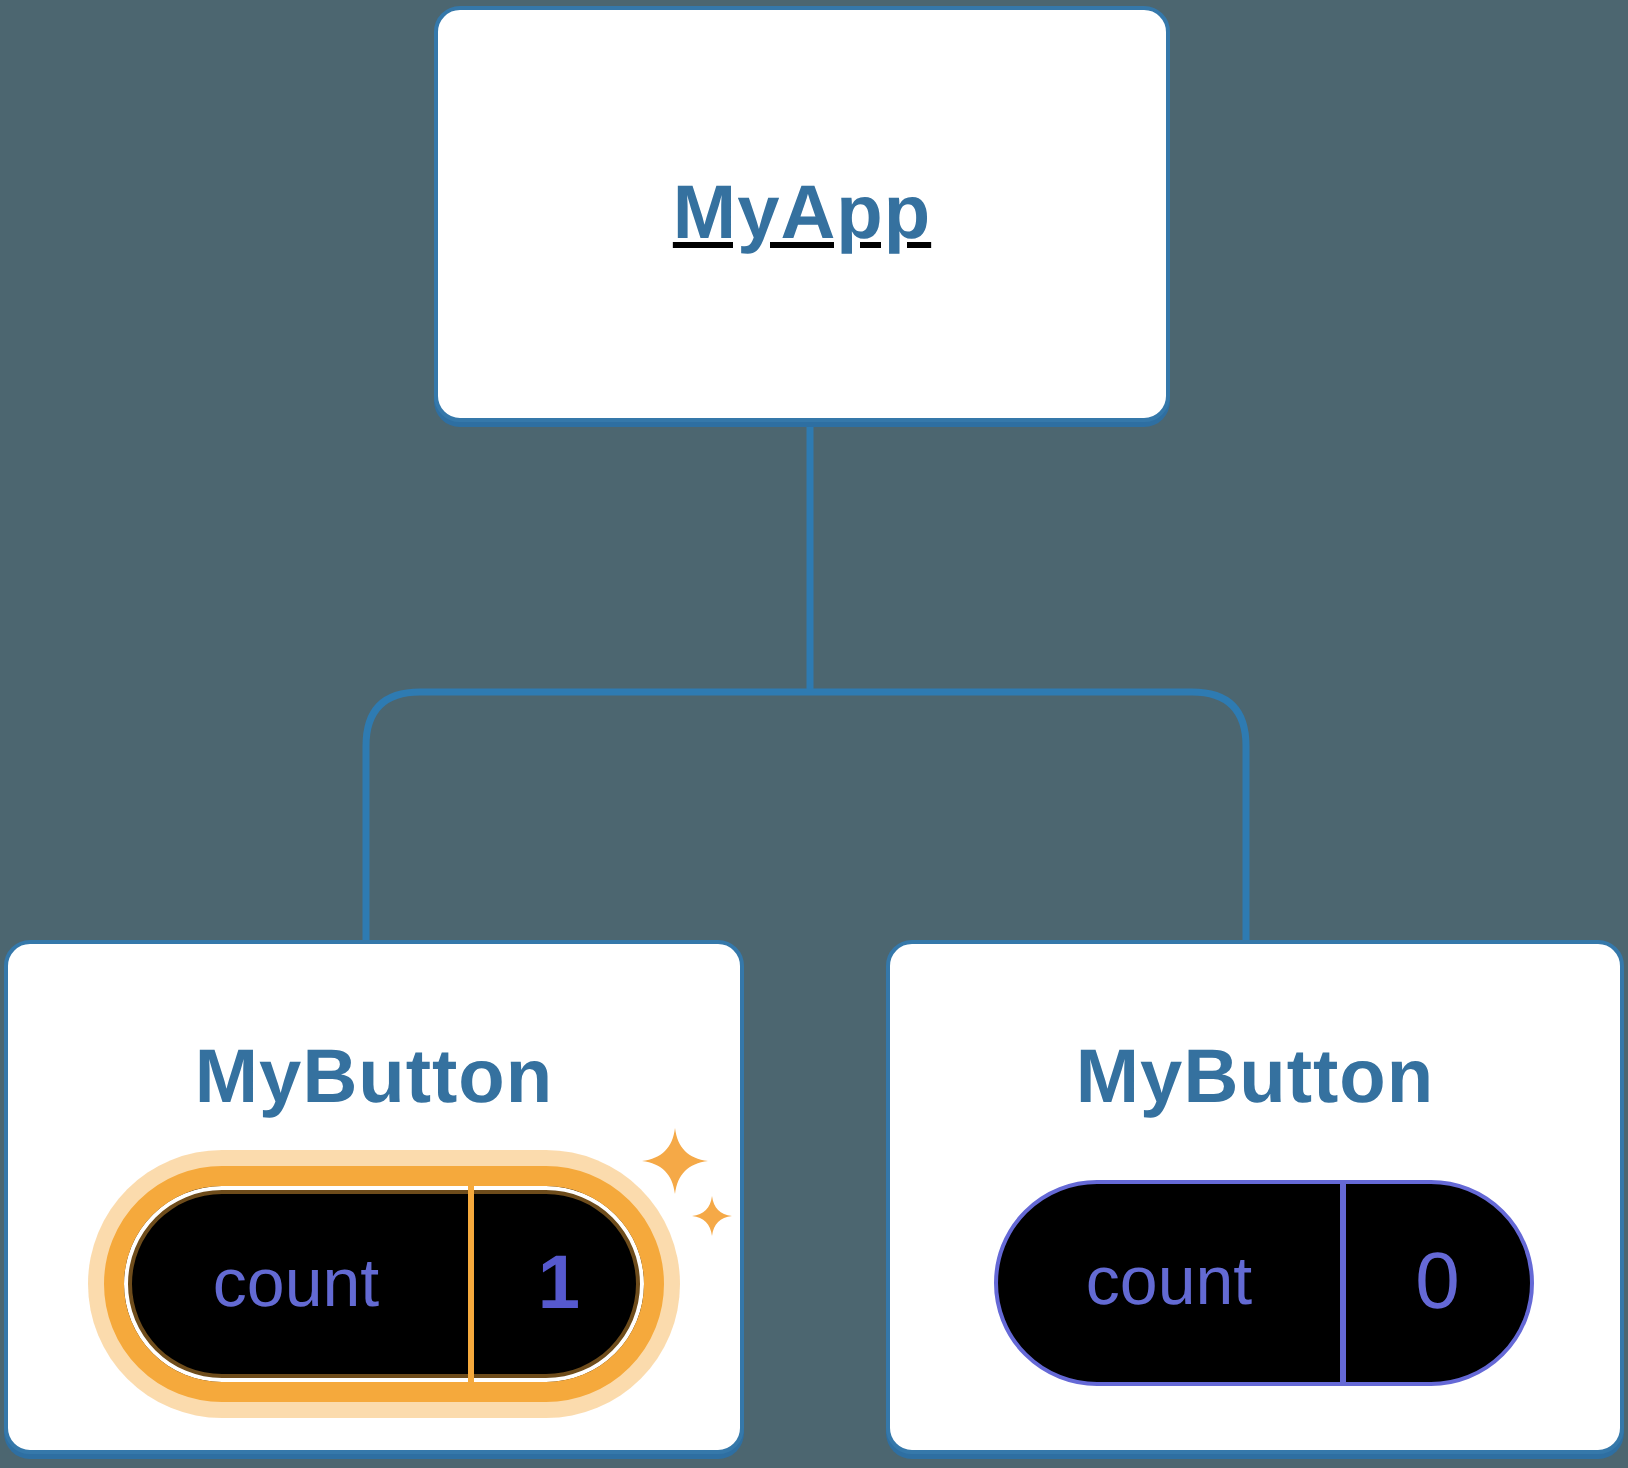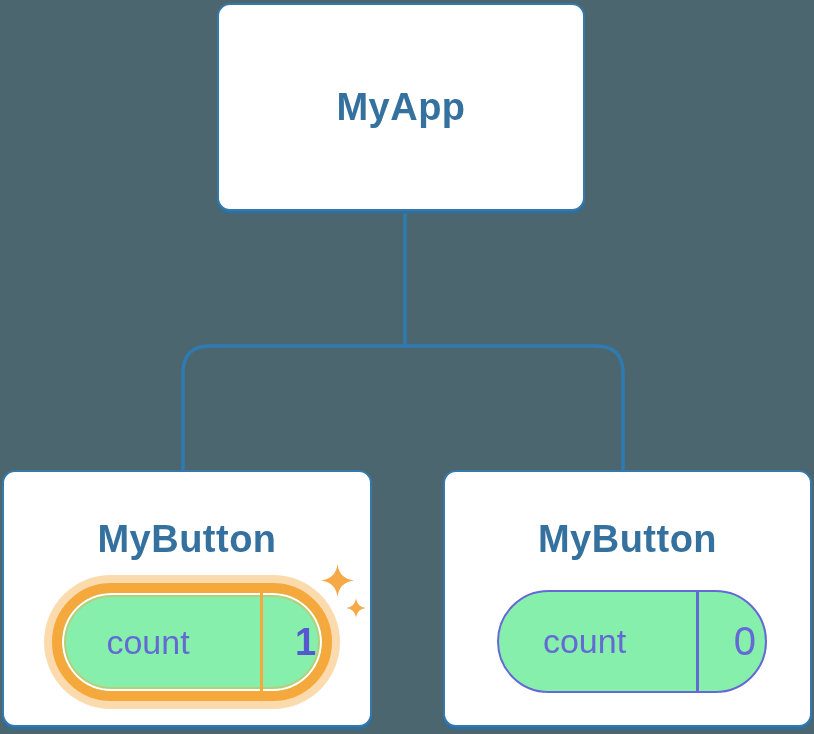--- a/index.html
+++ b/index.html
@@ -15,44 +15,43 @@
   .node{
     position:absolute;
     background:#fff;
     border:2.5px solid #3578AA;
     border-radius:13px;
     box-shadow:0 2.5px 0 0 #2E6FA2;
     box-sizing:border-box;
   }
   .node-root{
     left:217px;top:3px;width:368px;height:208px;
-    display:flex;align-items:center;justify-content:center;
+    display:flex;align-items:center;justify-content:center;text-decoration:underline;
   }
   .node-title{
     color:#35719F;
     font-size:38px;
     font-weight:600;
     letter-spacing:0.5px;
   }
   .node-child{top:470px;height:257px;}
   .node-child-1{left:2px;width:370px;}
   .node-child-2{left:443px;width:369px;}
   .child-title{
     position:absolute;top:46px;left:0;right:0;
     text-align:center;
     color:#35719F;font-size:38px;font-weight:700;letter-spacing:0.5px;
   }
 
   .pill{
     position:absolute;
-    background:#86efac;
+    background:#000000;
     display:flex;
     align-items:stretch;
     box-sizing:border-box;
-    gap:26px;
   }
   .pill-plain{
     left:52px;top:118px;
     width:270px;height:103px;
     border:2.5px solid #6569D6;
     border-radius:52px;
   }
   .pill-highlighted{
     left:48px;top:111px;
     width:280px;height:118px;

